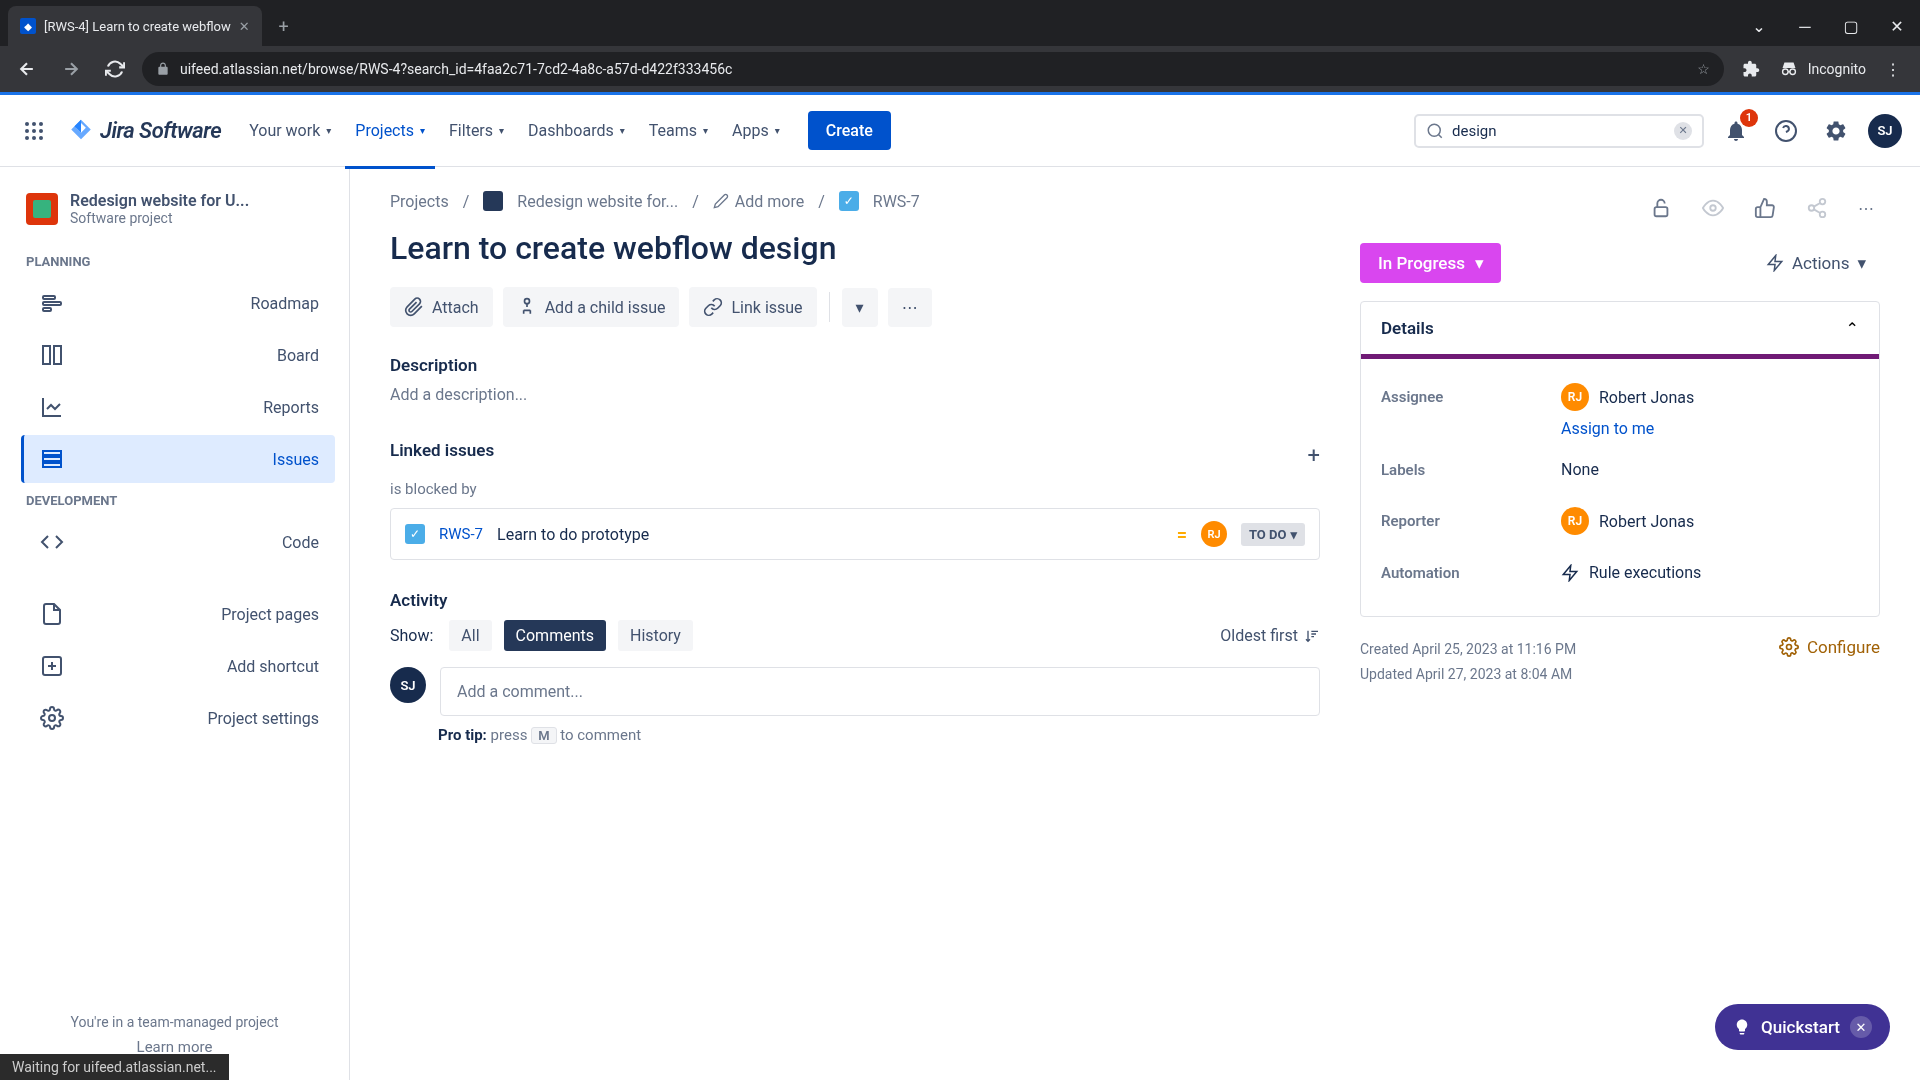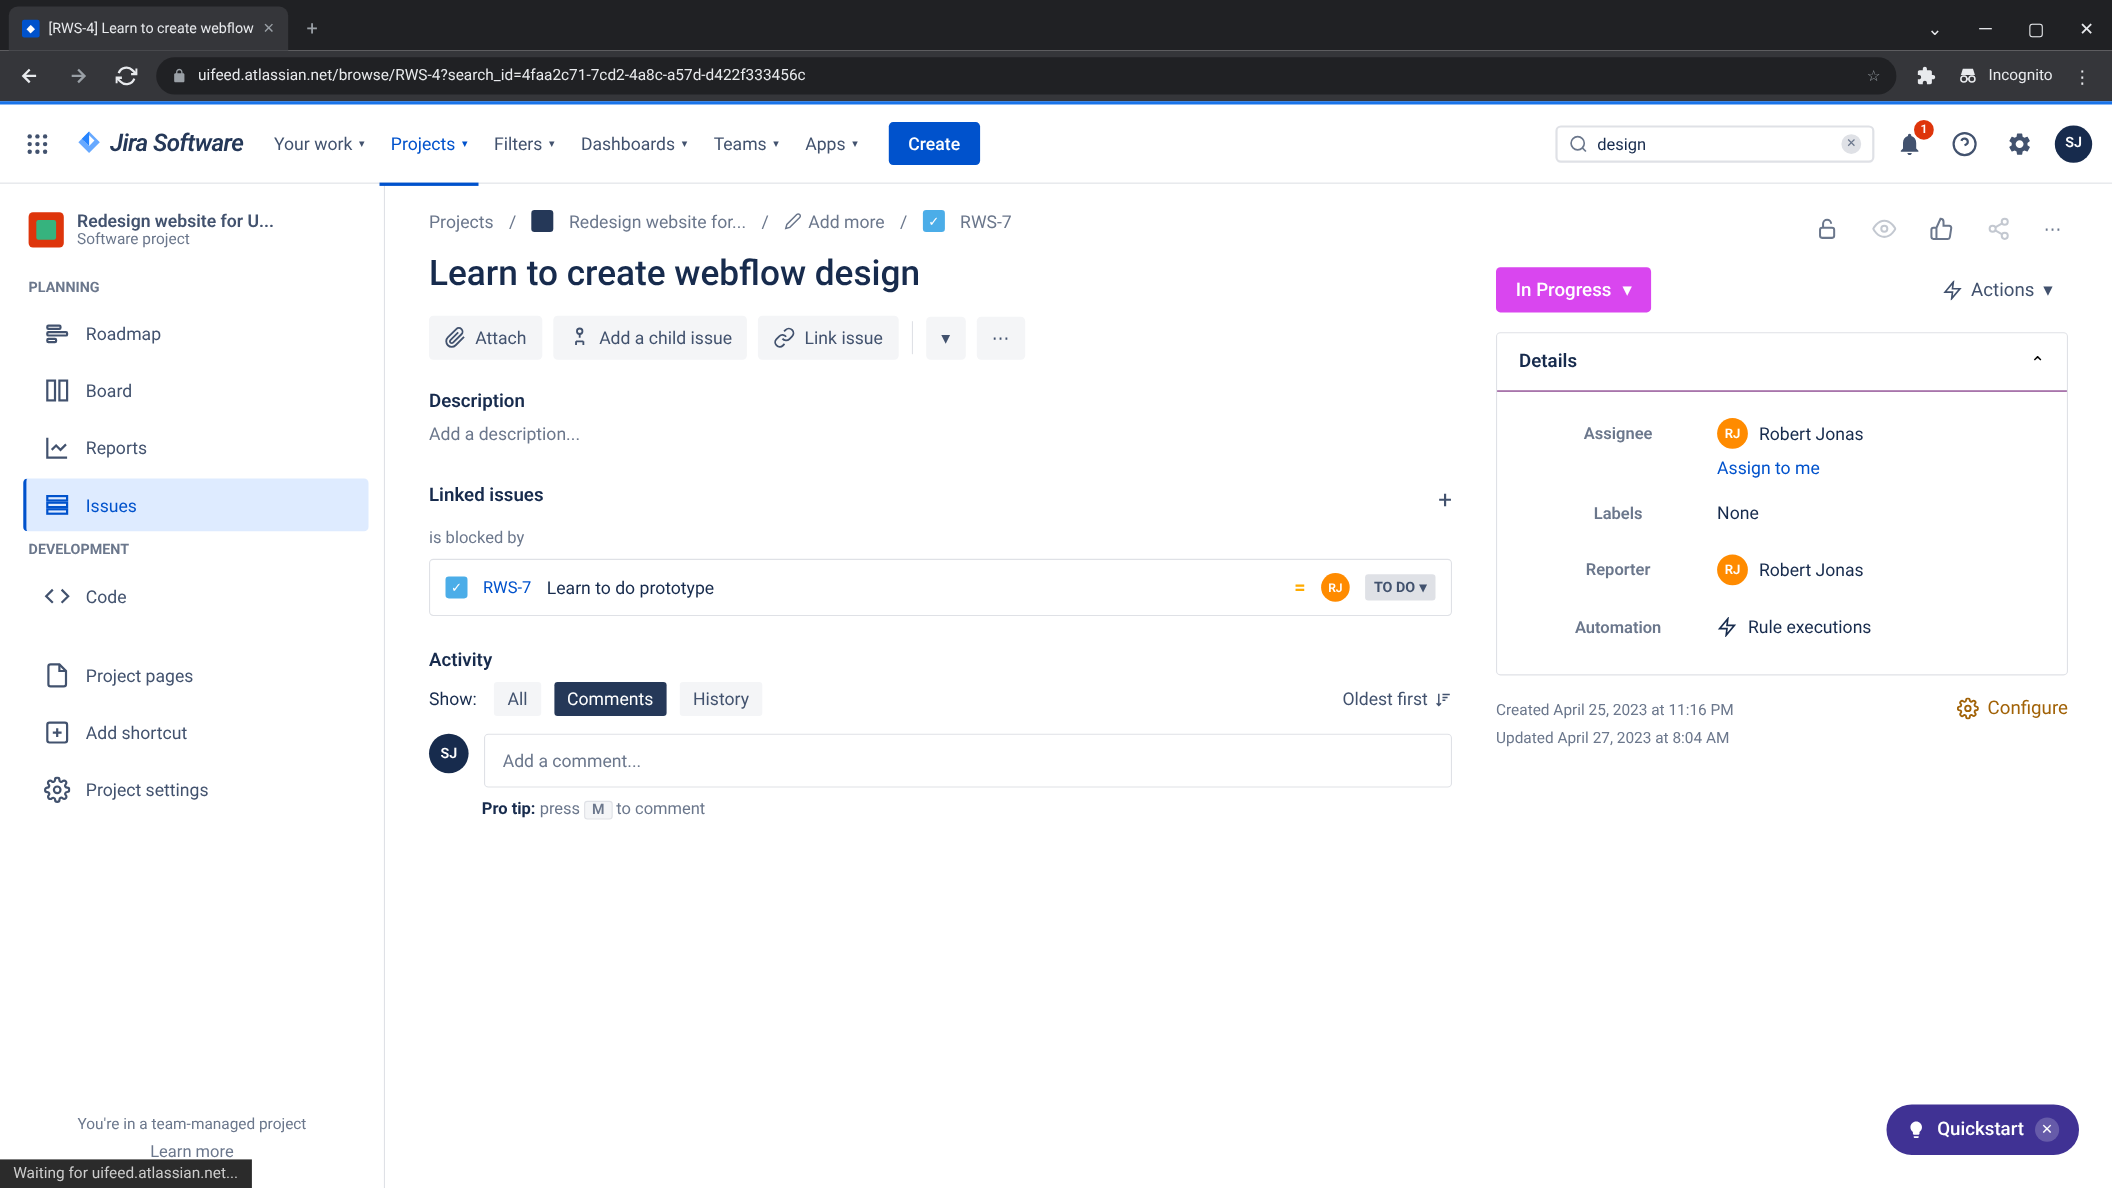--- a/index.html
+++ b/index.html
@@ -47,21 +47,21 @@
 
 
 .main-layout { display: flex; height: calc(100% - 167px); }
 .sidebar { width: 350px; border-right: 1px solid #dfe1e6; padding: 24px 10px 10px 10px; display: flex; flex-direction: column; }
 .project-header { display: flex; align-items: center; gap: 12px; padding: 0 10px 20px 16px; }
 .project-icon { width: 32px; height: 32px; border-radius: 4px; background: #de350b; display: flex; align-items: center; justify-content: center; }
 .project-icon-inner { width: 18px; height: 18px; background: #36b37e; border-radius: 2px; }
 .project-name { font-size: 16px; font-weight: 600; color: #42526e; }
 .project-type { font-size: 14px; color: #6b778c; }
 .section-label { font-size: 13px; font-weight: 700; color: #6b778c; padding: 8px 16px; }
-.side-item { display: flex; align-items: center; gap: 14px; padding: 12px 16px; color: #42526e; font-size: 16px; cursor: pointer; border-radius: 4px; margin: 2px 4px 2px 14px; }
+.side-item { display: flex; align-items: center; gap: 14px; padding: 12px 16px; color: #42526e; font-size: 16px; cursor: pointer; border-radius: 4px; margin: 2px 4px 2px 14px; justify-content: space-between; }
 .side-item.selected { background: #deebff; color: #0052cc; border-left: 3px solid #0052cc; margin-left: 11px; }
 .side-item svg, .side-icon { width: 24px; height: 24px; flex-shrink: 0; }
 .sidebar-footer { margin-top: auto; text-align: center; padding: 14px; }
 .sidebar-footer-text { font-size: 14px; color: #6b778c; }
 .sidebar-footer-link { font-size: 15px; color: #6b778c; margin-top: 8px; cursor: pointer; }
 
 
 .content { flex: 1; padding: 24px 40px 0 40px; display: flex; gap: 40px; overflow: hidden; }
 .content-main { flex: 1; min-width: 0; }
 .content-side { width: 520px; }
@@ -107,24 +107,24 @@
 .comment-input { flex: 1; border: 1px solid #dfe1e6; border-radius: 4px; padding: 14px 16px; font-size: 16px; color: #6b778c; cursor: text; }
 .pro-tip { margin-left: 48px; font-size: 15px; color: #6b778c; }
 .pro-tip strong { color: #172b4d; }
 .key-badge { background: #f4f5f7; border: 1px solid #dfe1e6; border-radius: 3px; padding: 0 6px; font-size: 13px; font-weight: 600; display: inline-block; }
 
 
 .side-actions-row { display: flex; gap: 12px; margin-bottom: 18px; justify-content: space-between; align-items: center; }
 .status-btn { background: #d946ef; color: #fff; border: none; padding: 10px 18px; border-radius: 4px; font-size: 17px; font-weight: 500; cursor: pointer; display: flex; align-items: center; gap: 10px; }
 .actions-btn { display: flex; align-items: center; gap: 8px; font-size: 17px; color: #42526e; cursor: pointer; padding: 10px 14px; }
 .details-panel { border: 1px solid #dfe1e6; border-radius: 4px; }
-.details-header { display: flex; justify-content: space-between; align-items: center; padding: 16px 20px; border-bottom: 1px solid #701a75; cursor: pointer; }
+.details-header { display: flex; justify-content: space-between; align-items: center; padding: 16px 20px; border-bottom: 5px solid #701a75; cursor: pointer; }
 .details-title { font-size: 17px; font-weight: 600; color: #172b4d; }
 .details-body { padding: 10px 20px 20px 20px; }
-.detail-row { display: flex; align-items: center; padding: 14px 0; text-align: center; }
+.detail-row { display: flex; align-items: center; padding: 14px 0; }
 .detail-label { width: 180px; font-size: 15px; font-weight: 600; color: #6b778c; }
 .detail-value { display: flex; align-items: center; gap: 10px; font-size: 16px; color: #172b4d; }
 .assign-link { color: #0052cc; font-size: 16px; cursor: pointer; margin-left: 180px; margin-top: -6px; margin-bottom: 8px; }
 .rj-avatar { width: 28px; height: 28px; border-radius: 50%; background: #ff8b00; color: #fff; display: flex; align-items: center; justify-content: center; font-size: 12px; font-weight: 600; }
 
 .timestamps { display: flex; justify-content: space-between; align-items: flex-start; margin-top: 12px; padding: 8px 0; }
 .timestamp { font-size: 14px; color: #6b778c; line-height: 1.8; }
 .configure-btn { display: flex; align-items: center; gap: 8px; font-size: 17px; color: #a16207; cursor: pointer; }
 
 

